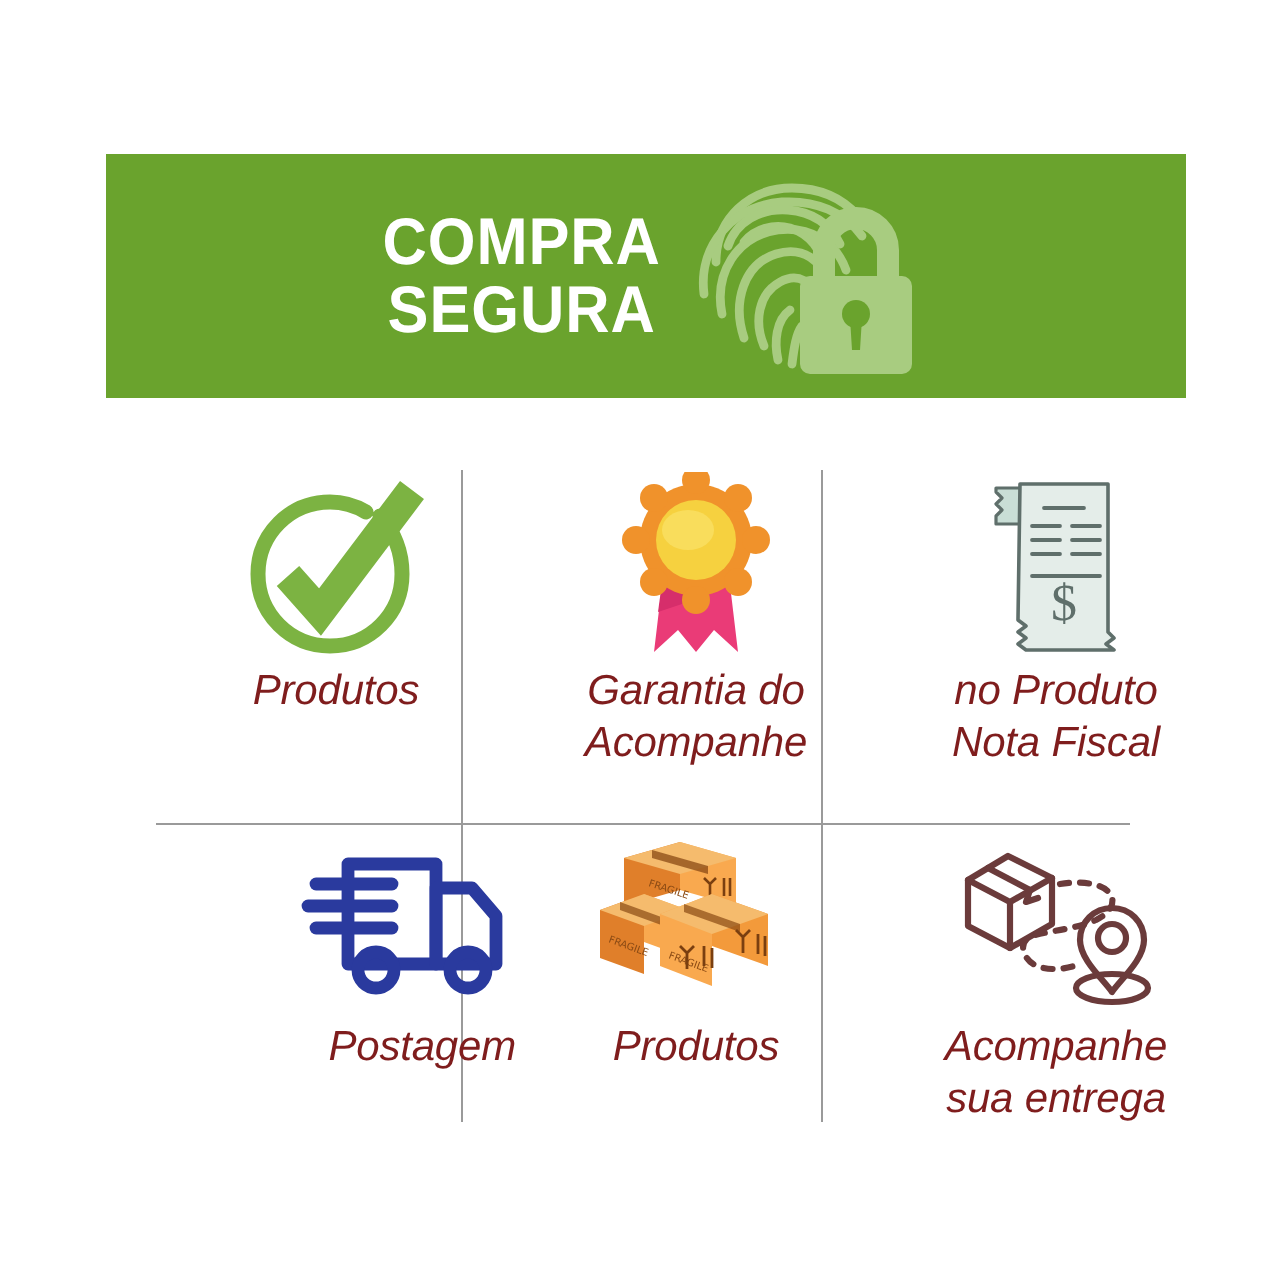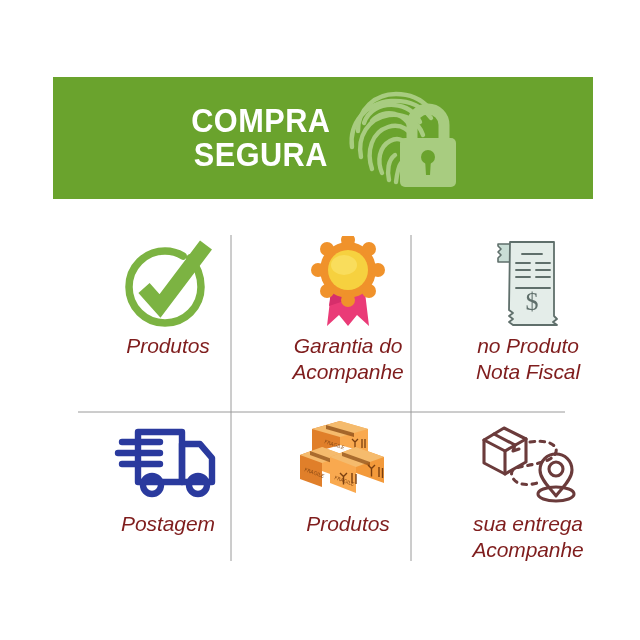--- a/index.html
+++ b/index.html
@@ -84,21 +84,21 @@
     line-height: 1.25;
     text-align: center;
     letter-spacing: -0.1px;
   }
   .cell-label span { display: block; }
 
   
   .c0 { left: 25px;  top: 36px;  }
   .c1 { left: 205px; top: 36px;  }
   .c2 { left: 385px; top: 36px;  }
-  .c3 { left: 25px;  top: 214px; }
+  .c3 { left: 25px;  top: 214px; align-items: flex-end; }
   .c4 { left: 205px; top: 214px; }
   .c5 { left: 385px; top: 214px; }
 </style>
 </head>
 <body>
 
 <div id="page">
 
   <div class="banner">
     <div class="banner-title">
@@ -290,19 +290,19 @@
 
             <path d="M56 24 C82 20 90 34 74 42 C56 50 34 46 38 58 C41 68 56 68 66 64" stroke-dasharray="4.5 5.5"></path>
 
             <path d="M82 36 C91 36 98 43 98 52 C98 62 86 72 82 78 C78 72 66 62 66 52 C66 43 73 36 82 36 Z"></path>
             <circle cx="82" cy="51" r="7"></circle>
             <ellipse cx="82" cy="76" rx="18" ry="7"></ellipse>
           </g>
         </svg>
       </div>
       <div class="cell-label">
+        <span>Acompanhe</span>
         <span>sua entrega</span>
-        <span>Acompanhe</span>
       </div>
     </div>
 
   </div>
 </div>
 
 </body></html>

